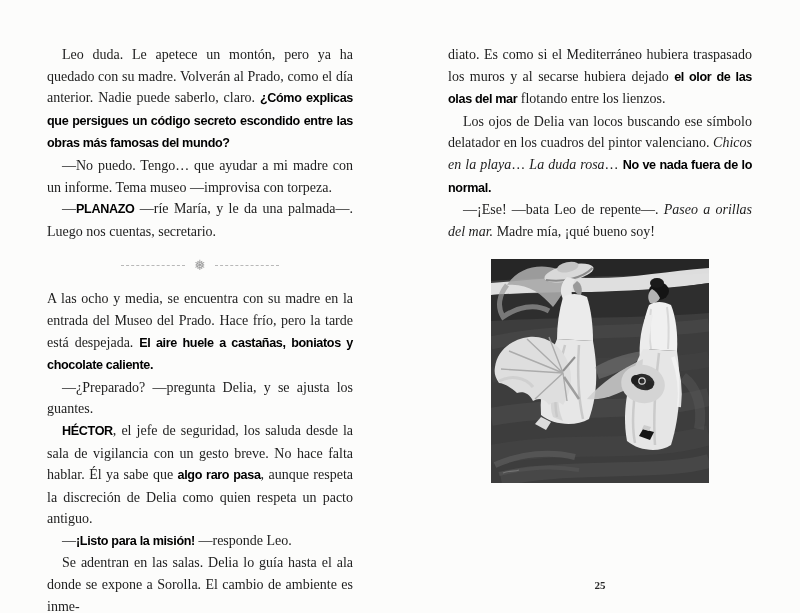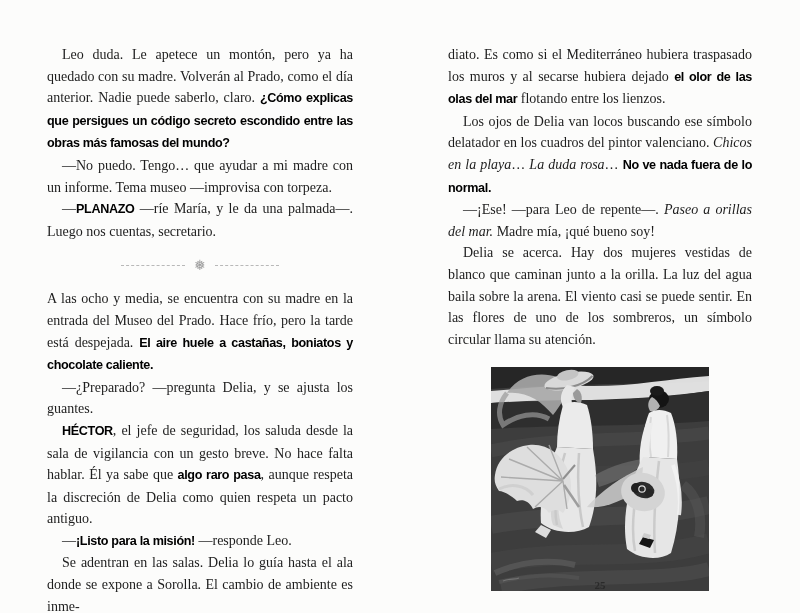--- a/index.html
+++ b/index.html
@@ -74,22 +74,21 @@
         <p class="para indent"><span class="h">HÉCTOR</span><span>, el jefe de seguridad, los saluda desde la sala de vigilancia con un gesto breve. No hace falta hablar. Él ya sabe que </span><span class="h">algo raro pasa</span><span>, aunque respeta la discreción de Delia como quien respeta un pacto antiguo.</span></p>
         <p class="para indent"><span>—</span><span class="h">¡Listo para la misión!</span><span> —responde Leo.</span></p>
         <p class="para indent"><span>Se adentran en las salas. Delia lo guía hasta el ala donde se expone a Sorolla. El cambio de ambiente es inme-</span></p>
       </div>
   </div>
 
   <div class="page-col right-col">
     <div id="right-sec">
         <p class="para"><span>diato. Es como si el Mediterráneo hubiera traspasado los muros y al secarse hubiera dejado </span><span class="h">el olor de las olas del mar</span><span> flotando entre los lienzos.</span></p>
         <p class="para indent"><span>Los ojos de Delia van locos buscando ese símbolo delatador en los cuadros del pintor valenciano. </span><span class="i">Chicos en la playa</span><span>… </span><span class="i">La duda rosa</span><span>… </span><span class="h">No ve nada fuera de lo normal.</span></p>
-        <p class="para indent"><span>—¡Ese! —para Leo de repente—. </span><span class="i">Paseo a orillas del mar.</span><span> Madre mía, ¡qué bueno soy!</span></p>
-        <p class="para indent"><span>Delia se acerca. Hay dos mujeres vestidas de blanco que caminan junto a la orilla. La luz del agua baila sobre la arena. El viento casi se puede sentir. En las flores de uno de los sombreros, un símbolo circular llama su atención.</span></p>
+        <p class="para indent"><span>—¡Ese! —bata Leo de repente—. </span><span class="i">Paseo a orillas del mar.</span><span> Madre mía, ¡qué bueno soy!</span></p>
       </div>
 
     <div class="figure">
       <svg class="painting" viewBox="0 0 218 224" role="img">
 
         <rect x="0" y="0" width="218" height="224" fill="#3d3d3d"></rect>
 
         <path d="M0,0 H218 V14 C160,18 80,16 0,22 Z" fill="#262626"></path>
 
         <path d="M0,24 C30,22 60,18 95,19 C140,20 175,12 218,9 L218,24 C180,30 140,33 100,33 C60,33 28,34 0,36 Z" fill="#ededed" opacity="0.92"></path>

